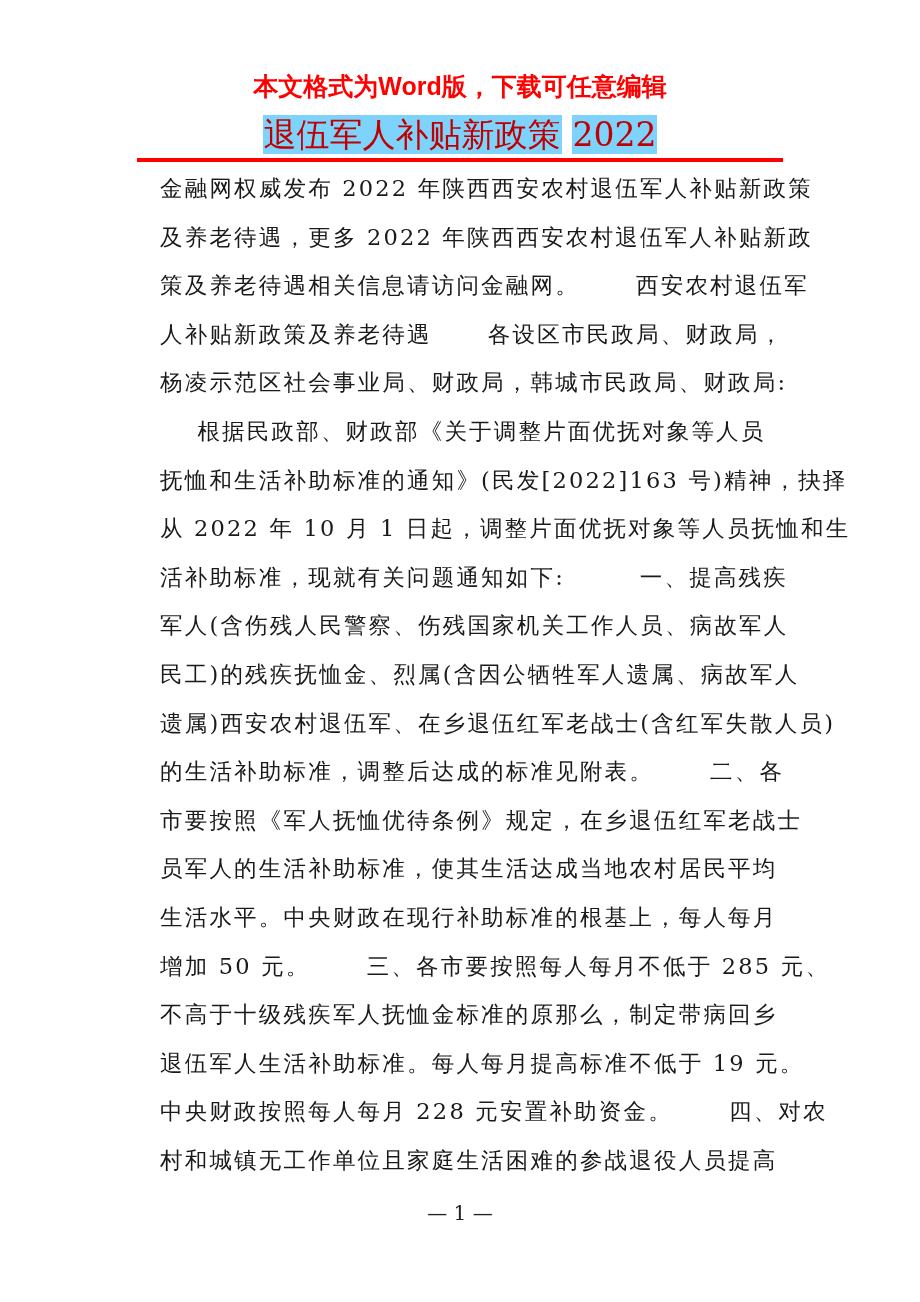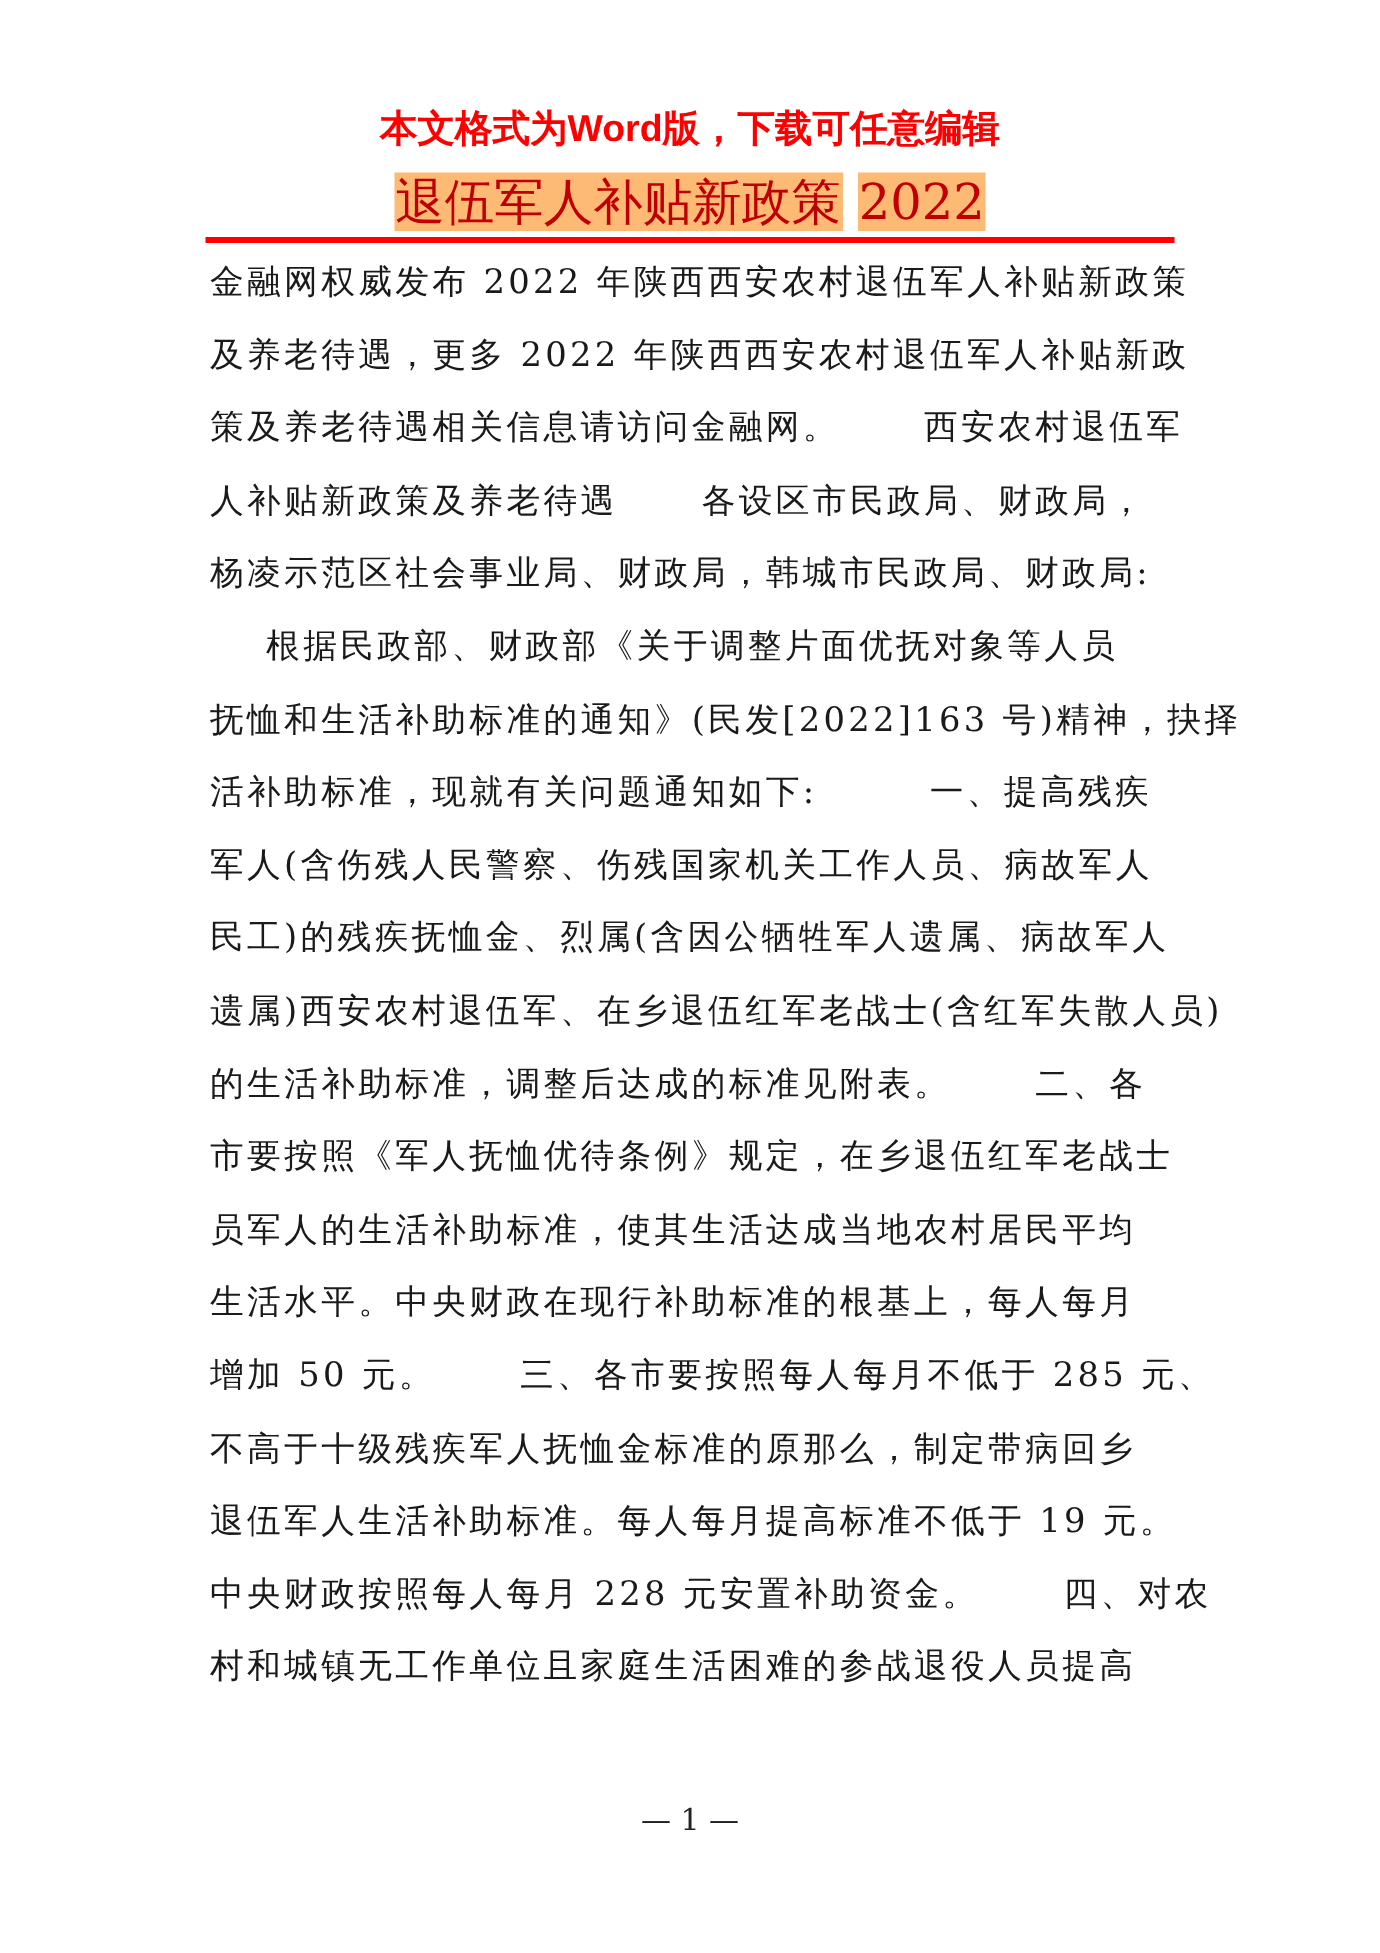--- a/index.html
+++ b/index.html
@@ -40,21 +40,21 @@
       position: absolute;
       left: 0;
       width: 920px;
       top: 113px;
       text-align: center;
       font-size: 33px;
       line-height: 44px;
       color: #c00000;
     }
     .title-row .hl {
-      background: #fdba74;
+      background: #7dd3fc;
       padding: 0 1px;
     }
     .title-row .gap {
       display: inline-block;
       width: 10px;
     }
     .rule {
       position: absolute;
       left: 137px;
       top: 158px;
@@ -69,20 +69,21 @@
       width: 650px;
       font-size: 22.5px;
       line-height: 48.6px;
       color: #1a1a1a;
       letter-spacing: 2.2px;
     }
     .body-text .line {
       display: block;
       white-space: pre;
       height: 48.6px;
+      margin-left: 20px;
     }
     .footer {
       position: absolute;
       left: 0;
       width: 920px;
       top: 1200px;
       text-align: center;
       font-size: 20px;
       line-height: 26px;
       color: #222222;
@@ -102,20 +103,21 @@
   <div class="rule"></div>
 
   <div class="body-text">
     <span class="line">金融网权威发布 2022 年陕西西安农村退伍军人补贴新政策</span>
     <span class="line">及养老待遇，更多 2022 年陕西西安农村退伍军人补贴新政</span>
     <span class="line">策及养老待遇相关信息请访问金融网。      西安农村退伍军</span>
     <span class="line">人补贴新政策及养老待遇      各设区市民政局、财政局，</span>
     <span class="line">杨凌示范区社会事业局、财政局，韩城市民政局、财政局:</span>
     <span class="line">    根据民政部、财政部《关于调整片面优抚对象等人员</span>
     <span class="line">抚恤和生活补助标准的通知》(民发[2022]163 号)精神，抉择</span>
+    <span class="line">从 2022 年 10 月 1 日起，调整片面优抚对象等人员抚恤和生</span>
     <span class="line">活补助标准，现就有关问题通知如下:        一、提高残疾</span>
     <span class="line">军人(含伤残人民警察、伤残国家机关工作人员、病故军人</span>
     <span class="line">民工)的残疾抚恤金、烈属(含因公牺牲军人遗属、病故军人</span>
     <span class="line">遗属)西安农村退伍军、在乡退伍红军老战士(含红军失散人员)</span>
     <span class="line">的生活补助标准，调整后达成的标准见附表。      二、各</span>
     <span class="line">市要按照《军人抚恤优待条例》规定，在乡退伍红军老战士</span>
     <span class="line">员军人的生活补助标准，使其生活达成当地农村居民平均</span>
     <span class="line">生活水平。中央财政在现行补助标准的根基上，每人每月</span>
     <span class="line">增加 50 元。      三、各市要按照每人每月不低于 285 元、</span>
     <span class="line">不高于十级残疾军人抚恤金标准的原那么，制定带病回乡</span>

